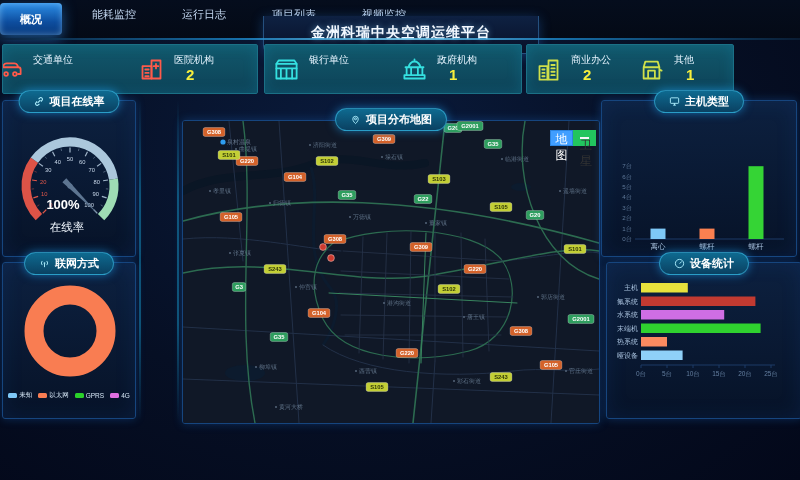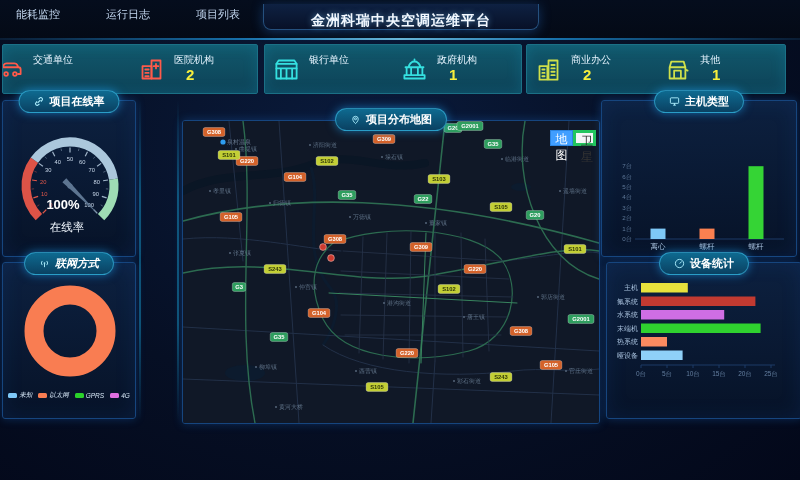--- a/index.html
+++ b/index.html
@@ -7,73 +7,74 @@
   .screen{position:relative;width:800px;height:480px;overflow:hidden;
     font-family:"Liberation Sans","DejaVu Sans",sans-serif;
     background:radial-gradient(ellipse at 45% 30%, #0a1b3c 0%, #060f24 55%, #03081a 100%);color:#dfeafa;}
   
   .topbar{position:absolute;left:0;top:0;width:800px;height:38px;background:linear-gradient(180deg,#050d1d,#040a16);}
   .tabs{position:absolute;left:0;top:0;height:38px;display:flex;align-items:center;}
   .tab{font-size:11px;color:#c2d6ef;padding:0 16px;height:48px;line-height:38px;white-space:nowrap;cursor:pointer;margin-right:14px;}
   .tab.active{height:32px;line-height:32px;margin-top:0;border-radius:4px;color:#fff;font-weight:bold;
     background:linear-gradient(180deg,#2d8fe8 0%,#0d4d9e 60%,#0a3a7c 100%);
     box-shadow:0 4px 14px rgba(45,140,235,.55), inset 0 0 6px rgba(160,220,255,.5);padding:0 20px;}
-  .title-box{position:absolute;left:263px;top:4px;width:276px;height:26px;
+  .title-box{position:absolute;left:263px;top:16px;width:276px;height:38px;
     background:linear-gradient(180deg,#0e2142,#081128);border:1px solid #25507e;border-top:none;
     border-radius:0 0 8px 8px;box-shadow:0 2px 12px rgba(40,120,220,.35);}
   .title-box .t{display:block;text-align:center;line-height:33px;font-size:14px;font-weight:bold;letter-spacing:1px;color:#f2f8ff;text-shadow:0 0 6px rgba(120,200,255,.6);}
   .head-line{position:absolute;left:0;top:38px;width:800px;height:2px;
     background:linear-gradient(90deg,#0b2038 0%,#1a86c8 30%,#7fdcff 50%,#1a86c8 70%,#0b2038 100%);opacity:.8;}
   
   .stats{position:absolute;left:0;top:44px;width:800px;height:50px;display:flex;}
   .stat-box{position:relative;height:50px;background:linear-gradient(180deg,#11586c,#0d4257);
     border:1px solid #1b7086;border-radius:2px;display:flex;overflow:hidden;
     box-shadow:inset 0 0 14px rgba(20,150,190,.25);}
   .stat-item{flex:1;display:flex;align-items:center;padding-left:8px;gap:9px;}
   .stat-icon{width:27px;height:27px;flex:0 0 auto;}
   .stat-icon svg{width:27px;height:27px;display:block;}
   .stat-text{display:flex;flex-direction:column;line-height:1.1;}
-  .stat-label{font-size:10px;color:#e7f5ff;text-align:center;}
+  .stat-label{font-size:10px;color:#e7f5ff;}
   .stat-value{font-size:15px;font-weight:bold;color:#f7ef3c;margin-left:12px;margin-top:2px;min-height:17px;}
   
   .panel{position:absolute;background:linear-gradient(180deg,rgba(13,34,66,.92),rgba(7,19,40,.95));
     border:1px solid #16457e;border-radius:3px;
     box-shadow:0 0 10px rgba(30,120,220,.3), inset 0 0 20px rgba(20,80,160,.18);}
   .pill{position:absolute;top:-11px;left:50%;transform:translateX(-50%);
     padding:3px 14px;border-radius:12px;font-size:11px;font-weight:bold;color:#fff;white-space:nowrap;
     background:linear-gradient(180deg,#0e6a90,#0a4162);border:1px solid rgba(70,210,255,.5);
     box-shadow:0 0 10px rgba(30,170,255,.55);display:flex;align-items:center;gap:5px;text-align:center;}
   .pill svg{width:11px;height:11px;}
   .p-online{left:2px;top:100px;width:134px;height:157px;}
-  .p-net{left:2px;top:262px;width:134px;height:157px;font-style:italic;}
+  .p-net{left:2px;top:262px;width:134px;height:157px;}
   .p-host{left:601px;top:100px;width:196px;height:157px;}
   .p-dev{left:606px;top:262px;width:196px;height:157px;}
   .p-map{left:182px;top:120px;width:418px;height:304px;background:#0e1524;}
   .gauge-wrap{margin-top:13px;text-align:center;}
   .net-wrap{margin-top:16px;text-align:center;}
   .legend{display:flex;justify-content:center;gap:6px;margin-top:4px;}
   .lg-item{display:flex;align-items:center;gap:2px;font-size:6.5px;color:#d5e6f5;}
   .lg-sw{width:9px;height:5px;border-radius:1.5px;display:inline-block;}
   .chart-wrap{margin-top:16px;}
   .map-controls{position:absolute;right:3px;top:9px;display:flex;z-index:5;}
   .map-btn{width:23px;height:16px;font-size:12px;line-height:16px;text-align:center;cursor:pointer;}
   .map-btn.active{background:#409eff;color:#fff;border:1px solid #2b84e0;}
-  .map-btn.plain{background:#f4f6f8;color:#333;border:3px solid #22c55e;text-align:right;}
+  .map-btn.plain{background:#f4f6f8;color:#333;border:7px solid #22c55e;}
   .vglow{position:absolute;width:2px;top:100px;height:320px;
     background:linear-gradient(180deg,rgba(26,224,255,0),rgba(26,200,255,.35) 30%,rgba(26,200,255,.35) 70%,rgba(26,224,255,0));}
   .map-svg{display:block;border-radius:2px;}
   text{font-family:"Liberation Sans","DejaVu Sans",sans-serif;}
 </style>
 </head>
 <body>
 
 <div class="screen">
 
   <div class="topbar">
     <div class="tabs" id="tabs">
+        <div class="tab active">概况</div>
         <div class="tab">能耗监控</div>
         <div class="tab">运行日志</div>
         <div class="tab">项目列表</div>
         <div class="tab">视频监控</div>
       </div>
     <div class="title-box">
       <span class="t">金洲科瑞中央空调运维平台</span>
     </div>
   </div>
   <div class="head-line"></div>
@@ -123,21 +124,21 @@
             <svg viewBox="0 0 24 24" fill="none" stroke="#35e0e0" stroke-width="1.6" stroke-linejoin="round" stroke-linecap="round">
               <path d="M12 3v2M10 5h4M7 10c0-2.8 2.2-5 5-5s5 2.2 5 5M4 10h16M5 10v7M9 10v7M15 10v7M19 10v7M3 17h18v3H3z"></path>
             </svg>
           </span>
           <div class="stat-text">
             <div class="stat-label">政府机构</div>
             <div class="stat-value">1</div>
           </div>
         </div>
       </div>
-      <div class="stat-box" style="width:260px;margin-left:4px;">
+      <div class="stat-box" style="width:208px;margin-left:4px;">
         <div class="stat-item">
           <span class="stat-icon">
             <svg viewBox="0 0 24 24" fill="none" stroke="#cfe04a" stroke-width="1.6" stroke-linejoin="round" stroke-linecap="round">
               <rect x="4" y="9" width="7" height="12"></rect>
               <rect x="12" y="4" width="8" height="17"></rect>
               <path d="M6.5 12h2M6.5 15h2M6.5 18h2M14.5 8h3M14.5 11h3M14.5 14h3M14.5 17h3"></path>
             </svg>
           </span>
           <div class="stat-text">
             <div class="stat-label">商业办公</div>

